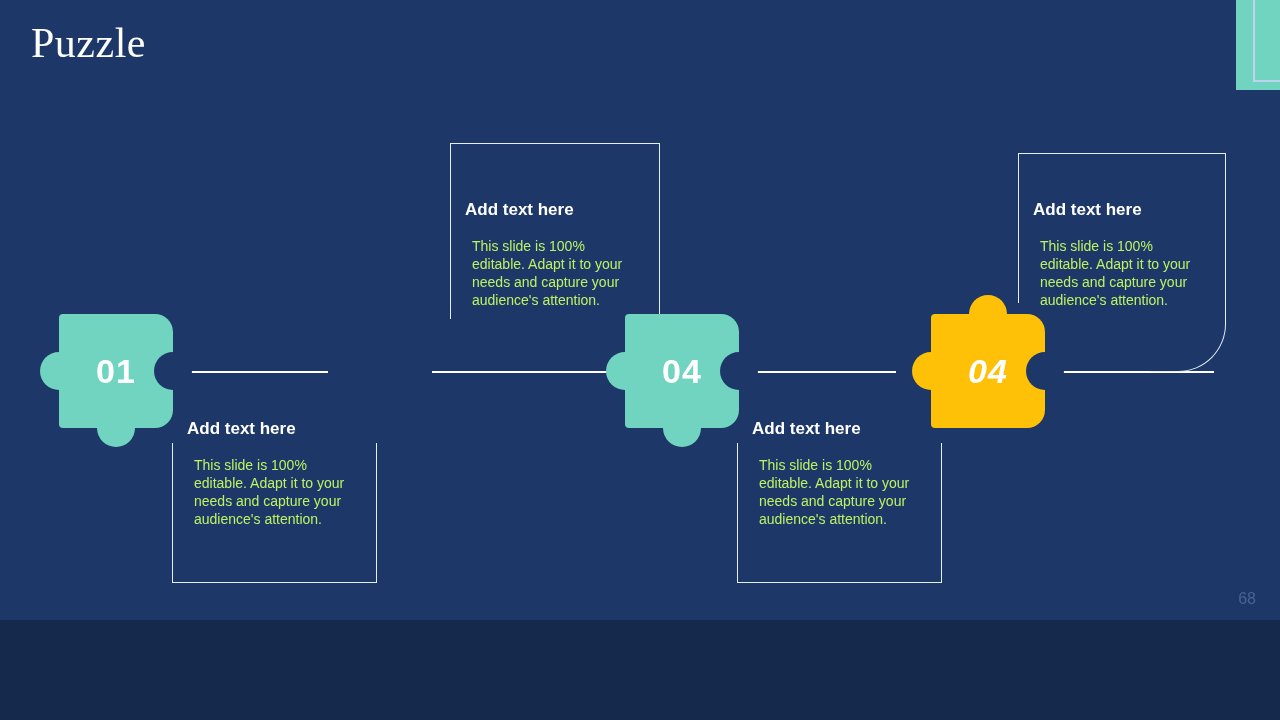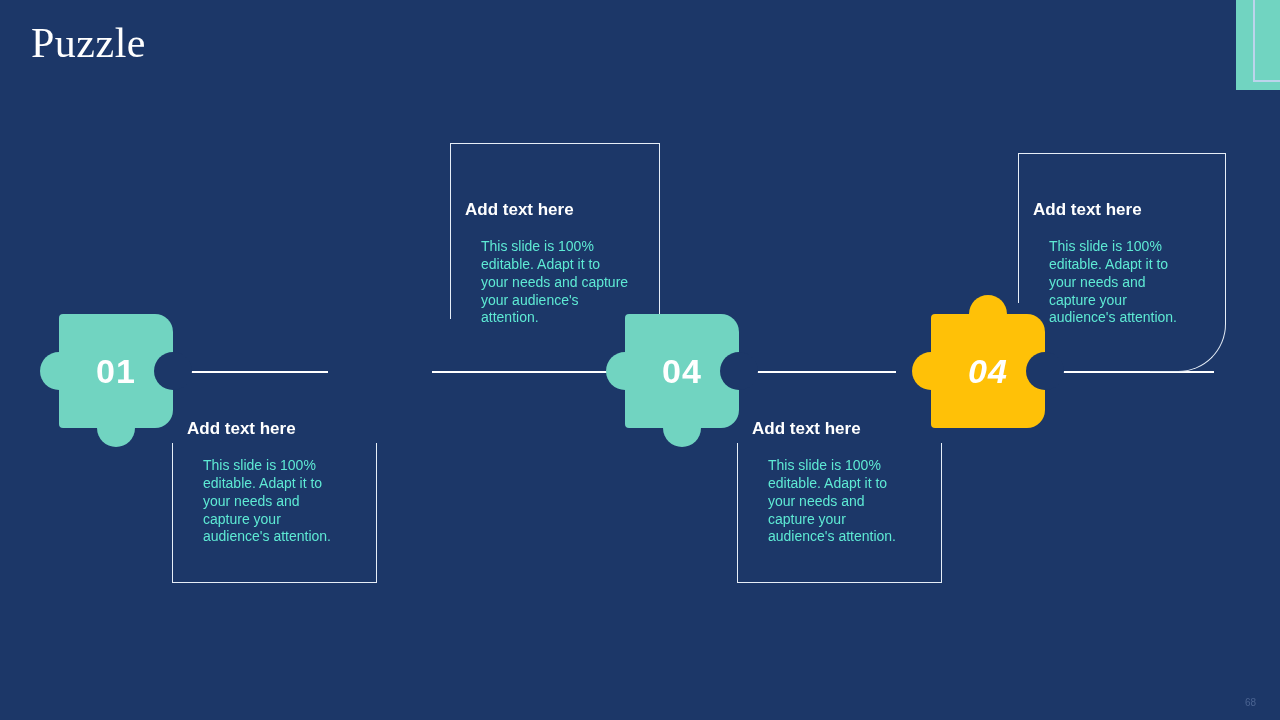--- a/index.html
+++ b/index.html
@@ -6,21 +6,21 @@
     margin: 0;
     padding: 0;
     background: #15294d;
   }
   body {
     font-family: "Liberation Sans", sans-serif;
   }
   #slide {
     position: relative;
     width: 1280px;
-    height: 720px;
+    height: 620px;
     background: #1c3768;
     overflow: hidden;
   }
 
   
   #page-title {
     position: absolute;
     left: 31px;
     top: 20px;
     font-family: "Liberation Serif", serif;
@@ -122,23 +122,23 @@
   }
   .callout-head {
     font-size: 17px;
     font-weight: bold;
     color: #ffffff;
     margin: 0 0 18px 0;
     line-height: 1.2;
   }
   .callout-body {
     font-size: 14px;
-    color: #5eead4;
+    color: #bef264;
     line-height: 1.27;
-    margin: 16px;
+    margin: 7px;
   }
 
   .border-lrb {
     border-left: 1.3px solid #e6eef7;
     border-right: 1.3px solid #e6eef7;
     border-bottom: 1.3px solid #e6eef7;
   }
   .border-lrt {
     border-left: 1.3px solid #e6eef7;
     border-right: 1.3px solid #e6eef7;
@@ -155,21 +155,21 @@
     border-bottom-right-radius: 40px;
     box-sizing: border-box;
     border-right-color: transparent;
   }
 
   
   #page-number {
     position: absolute;
     right: 24px;
     bottom: 12px;
-    font-size: 10px;
+    font-size: 16px;
     color: #4a6391;
   }
 </style>
 </head>
 <body>
 
 <div id="slide">
 
   <div id="page-title">Puzzle</div>
 

